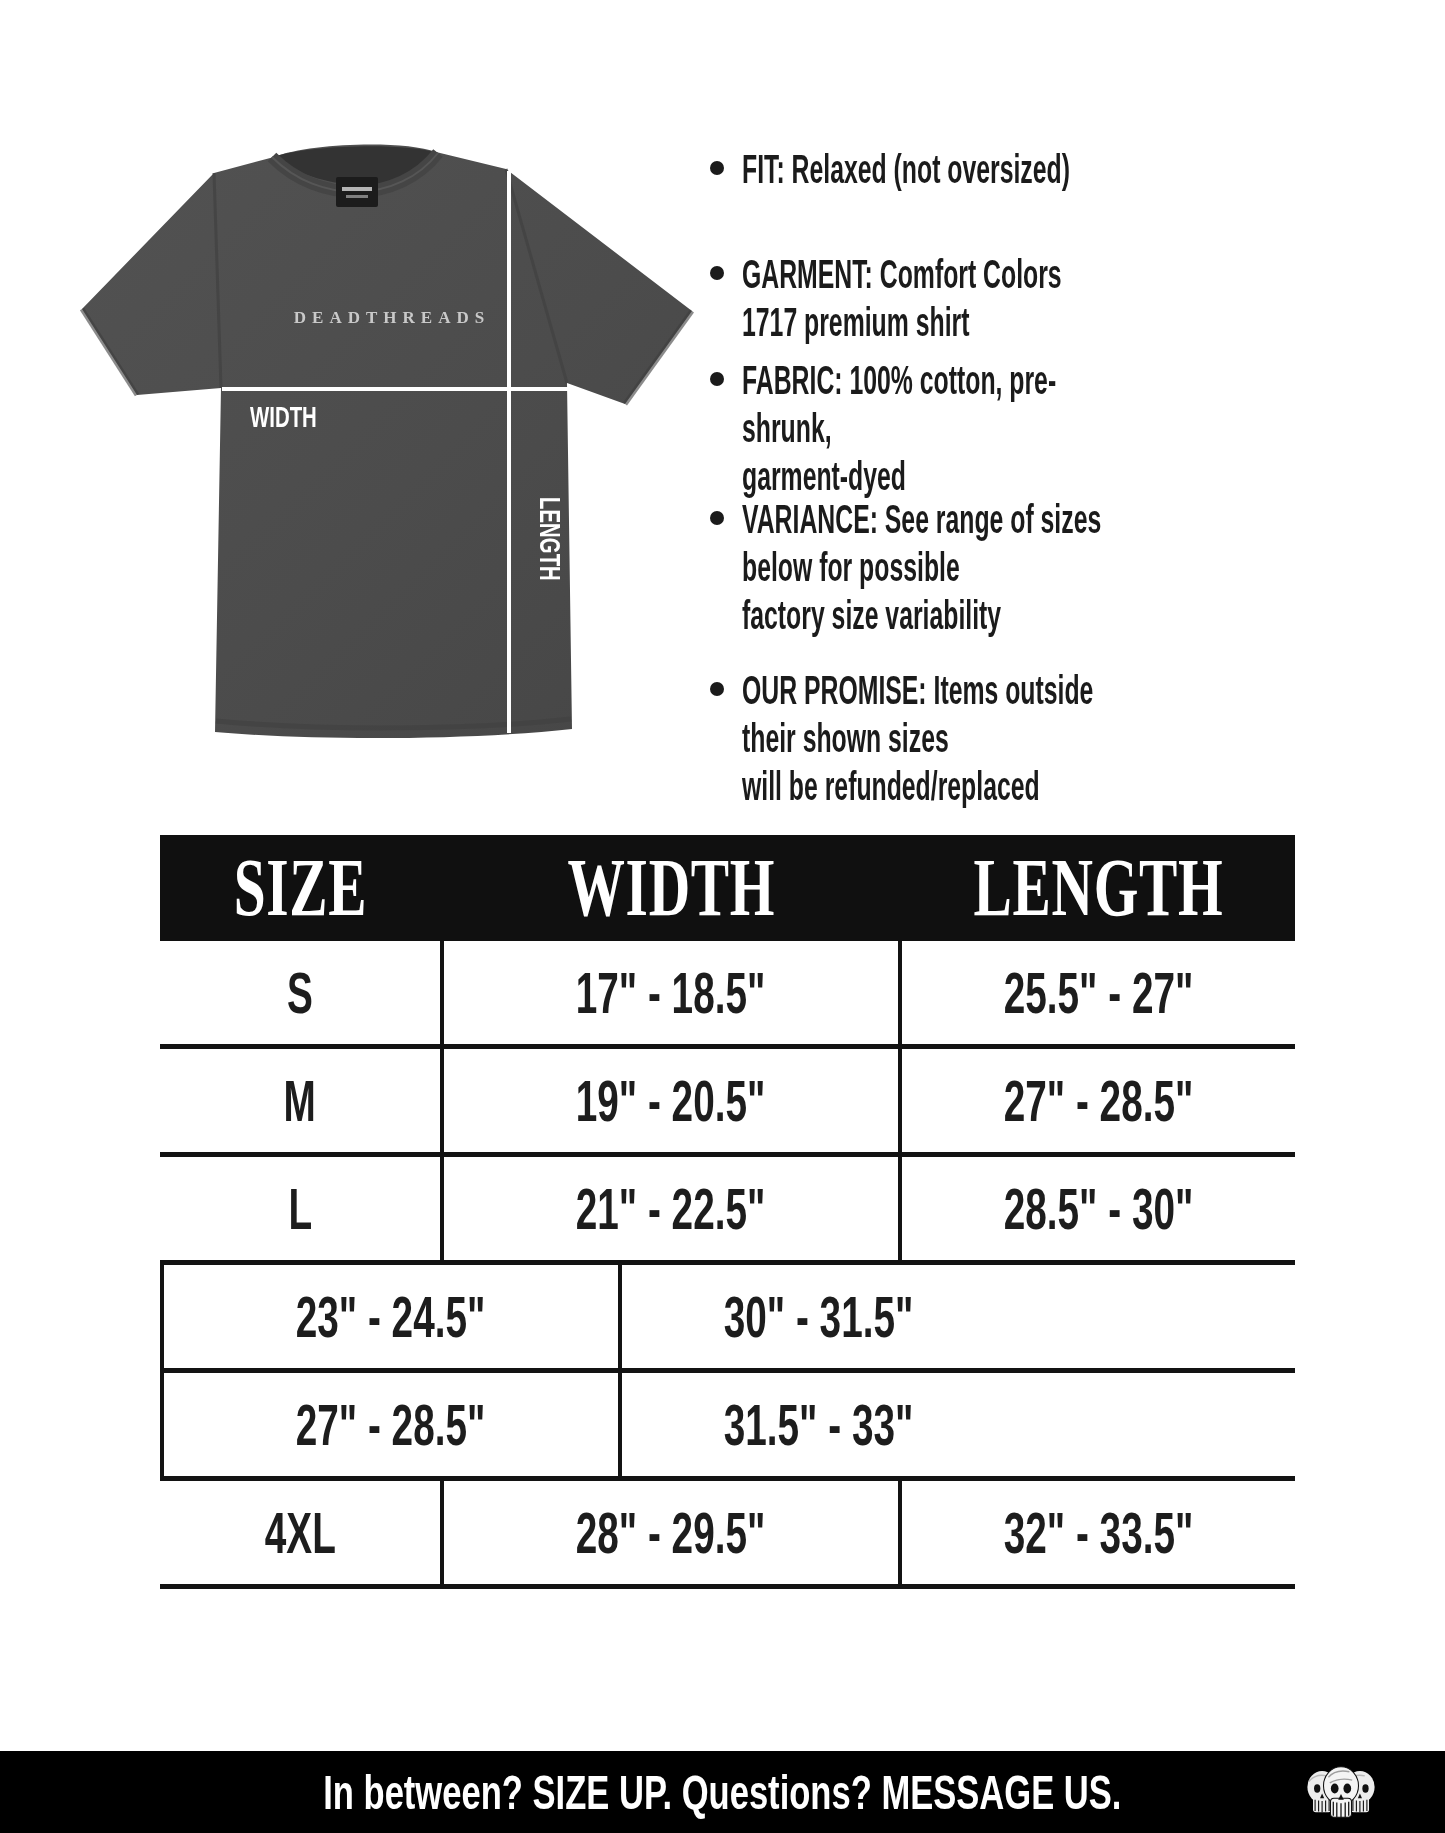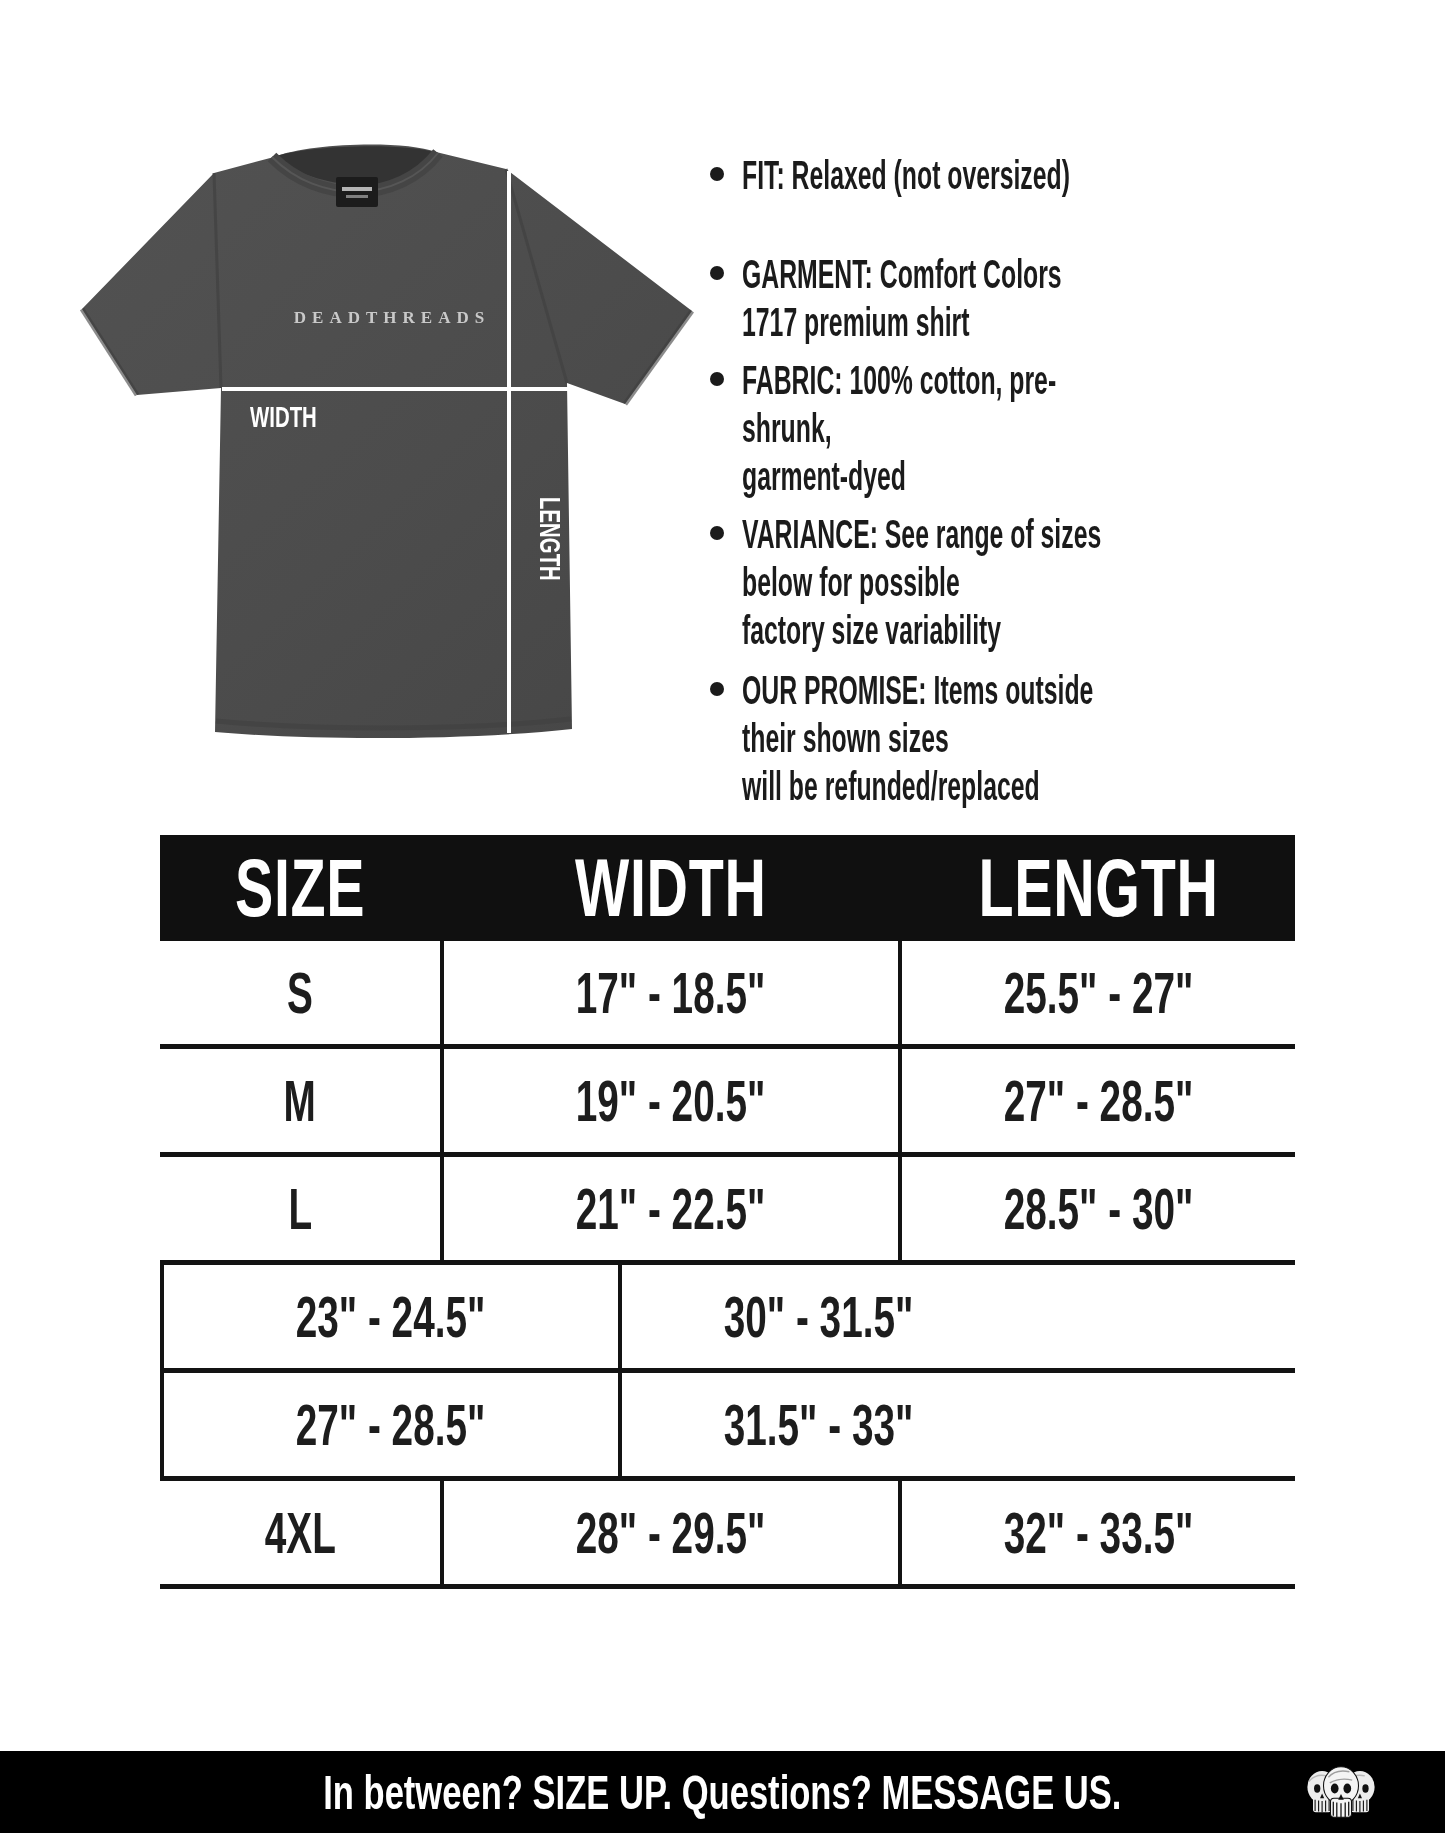--- a/index.html
+++ b/index.html
@@ -10,24 +10,24 @@
   }
   .cond-l{display:inline-block;transform:scaleX(0.62);transform-origin:left top;white-space:pre-line;}
   
   .shirt-figure{position:absolute;left:74px;top:125px;width:620px;height:615px;}
   .shirt-figure svg{display:block;width:100%;height:100%;}
   
   .bullets{position:absolute;left:710px;top:0;width:640px;}
   .bullet{position:absolute;left:0;padding-left:32px;}
   .bullet .dot{position:absolute;left:0;top:16px;width:14px;height:14px;border-radius:50%;background:#1b1b1b;}
   .btxt{font-size:40px;font-weight:bold;line-height:48px;color:#1b1b1b;letter-spacing:0px;}
-  .b1{top:151px;} .b2{top:250px;} .b3{top:356px;} .b4{top:510px;} .b5{top:666px;}
+  .b1{top:145px;} .b2{top:250px;} .b3{top:356px;} .b4{top:495px;} .b5{top:666px;}
   
   .size-table{position:absolute;left:160px;top:835px;width:1135px;}
-  .thead{display:flex;height:106px;background:#101010;align-items:center;}
+  .thead{display:flex;height:106px;background:#101010;align-items:center;font-family:Liberation Serif, serif;}
   .hcell{display:flex;align-items:center;justify-content:center;height:100%;}
   .hc1{width:280px;} .hc2{width:462px;} .hc3{width:393px;}
   .htxt{color:#ffffff;font-size:82px;font-weight:bold;transform:scaleX(0.70);letter-spacing:1px;}
   .trow{display:flex;height:108px;border-bottom:5px solid #131313;box-sizing:border-box;}
   .tcell{display:flex;align-items:center;justify-content:center;box-sizing:border-box;}
   .c1{width:280px;} 
   .c2{width:462px;border-left:4px solid #131313;border-right:4px solid #131313;}
   .c3{width:393px;}
   .ctxt{font-size:57px;font-weight:bold;color:#1d1d1d;transform:scaleX(0.68);white-space:nowrap;}
   

